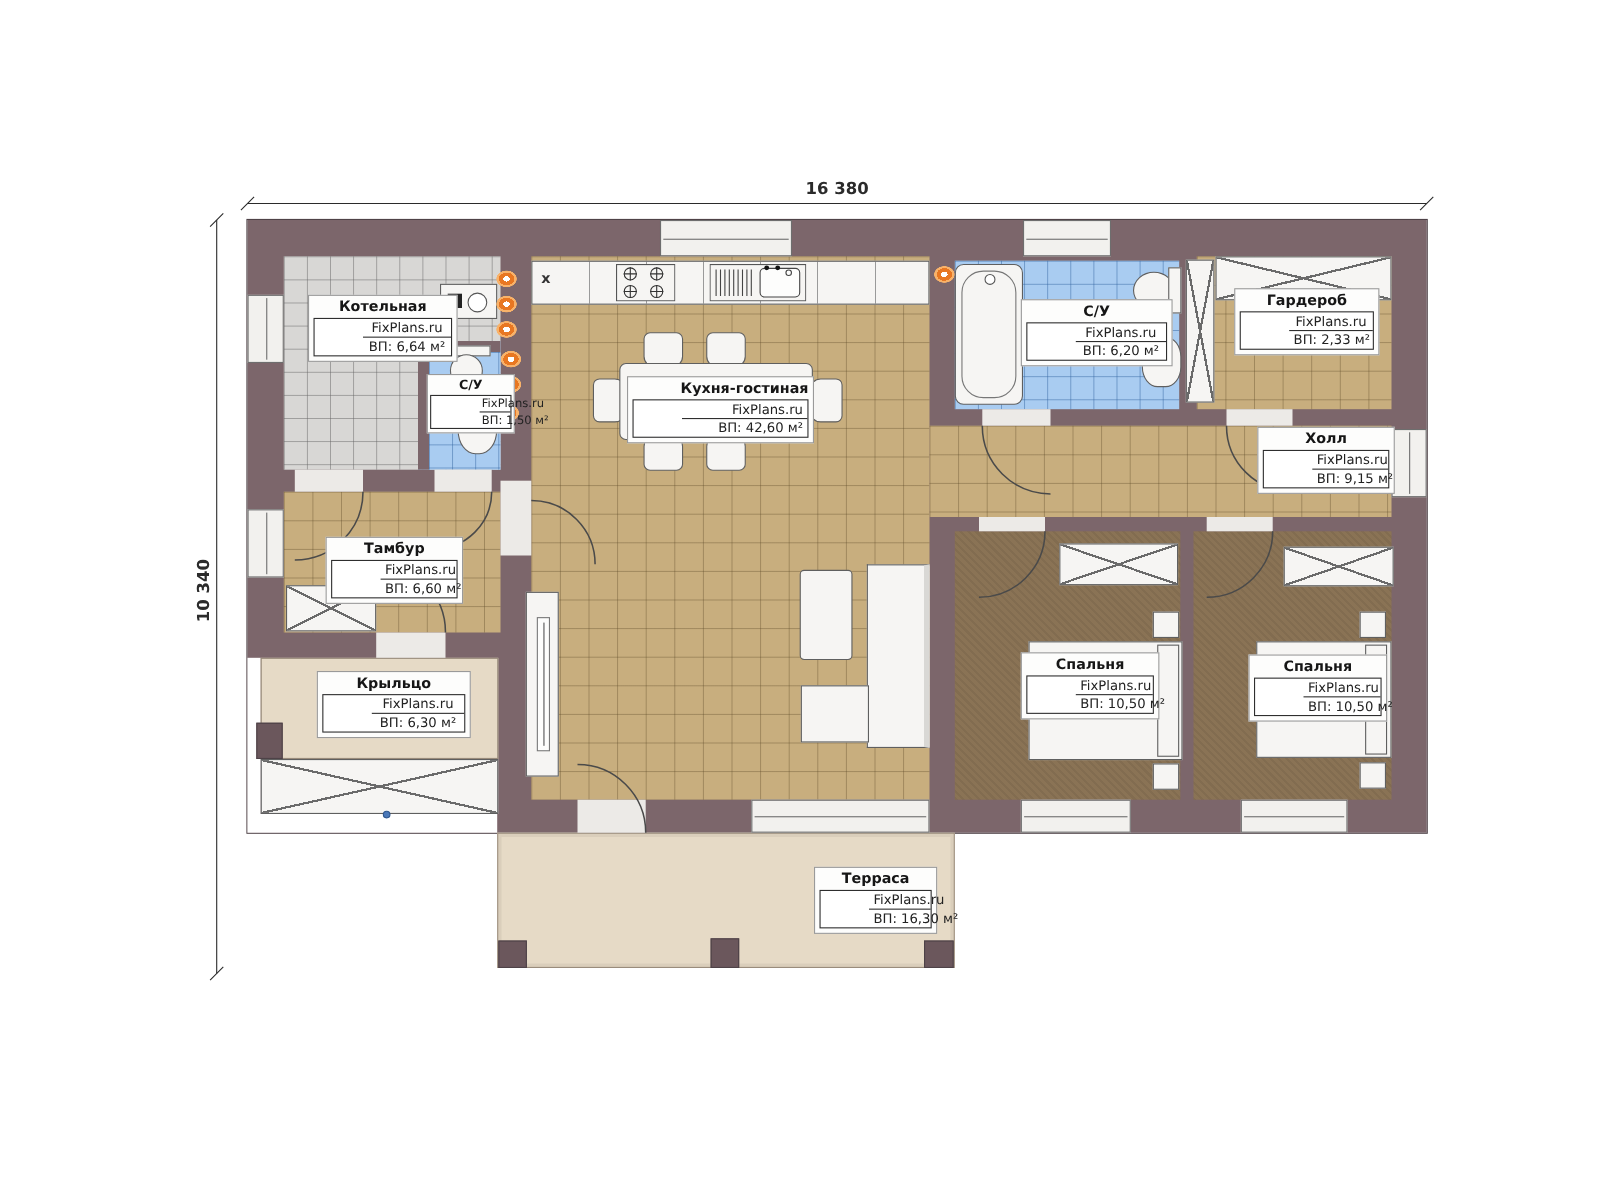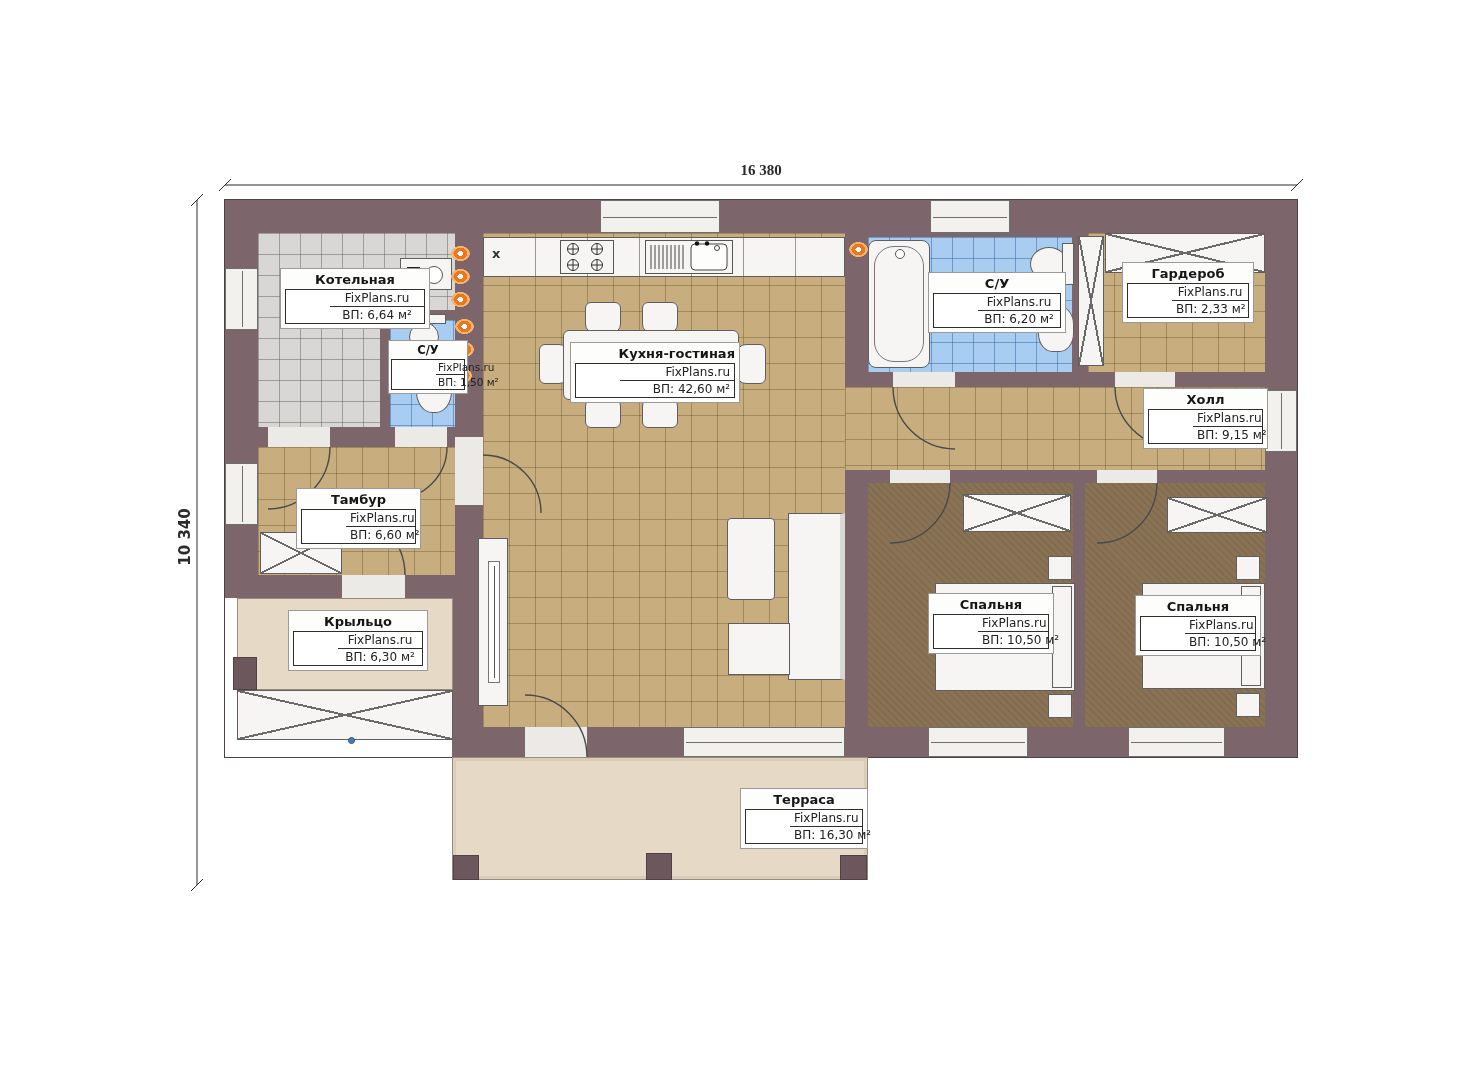--- a/index.html
+++ b/index.html
@@ -180,24 +180,24 @@
       <path d="M525 695 A62 62 0 0 1 587 757"></path>
     </g>
     <g stroke="#2b2b2b" stroke-width="1" fill="none">
       <path d="M225 185 H1297"></path>
       <path d="M219 191 L231 179 M1291 191 L1303 179"></path>
       <path d="M197 200 V885"></path>
       <path d="M191 206 L203 194 M191 891 L203 879"></path>
     </g>
   </svg>
 
-  <div class="abs dim" style="left:700px;top:162px;width:122px;font-family:Liberation Serif, serif;">16 380</div>
+  <div class="abs dim" style="left:700px;top:162px;width:122px;">16 380</div>
   <div class="abs dim dim-left" style="left:140px;top:528px;width:90px;">10 340</div>
 
-  <div class="room-label abs" style="left:280px;top:268px;width:150px;">
+  <div class="room-label abs" style="left:280px;top:268px;width:136px;">
     <div class="rl-name">Котельная</div>
     <div class="rl-box">
         <div class="rl-wm">FixPlans.ru</div>
     <div class="rl-area">ВП: 6,64 м²</div>
       </div>
   </div>
   <div class="room-label sm abs" style="left:388px;top:340px;width:80px;">
     <div class="rl-name">С/У</div>
     <div class="rl-box">
         <div class="rl-wm">FixPlans.ru</div>
@@ -253,21 +253,21 @@
     <div class="rl-area">ВП: 10,50 м²</div>
       </div>
   </div>
   <div class="room-label abs" style="left:1135px;top:595px;width:126px;">
     <div class="rl-name">Спальня</div>
     <div class="rl-box">
         <div class="rl-wm">FixPlans.ru</div>
     <div class="rl-area">ВП: 10,50 м²</div>
       </div>
   </div>
-  <div class="room-label abs" style="left:740px;top:788px;width:128px;">
+  <div class="room-label abs" style="left:740px;top:788px;width:112px;">
     <div class="rl-name">Терраса</div>
     <div class="rl-box">
         <div class="rl-wm">FixPlans.ru</div>
     <div class="rl-area">ВП: 16,30 м²</div>
       </div>
   </div>
 
 </div>
 
 </body></html>

